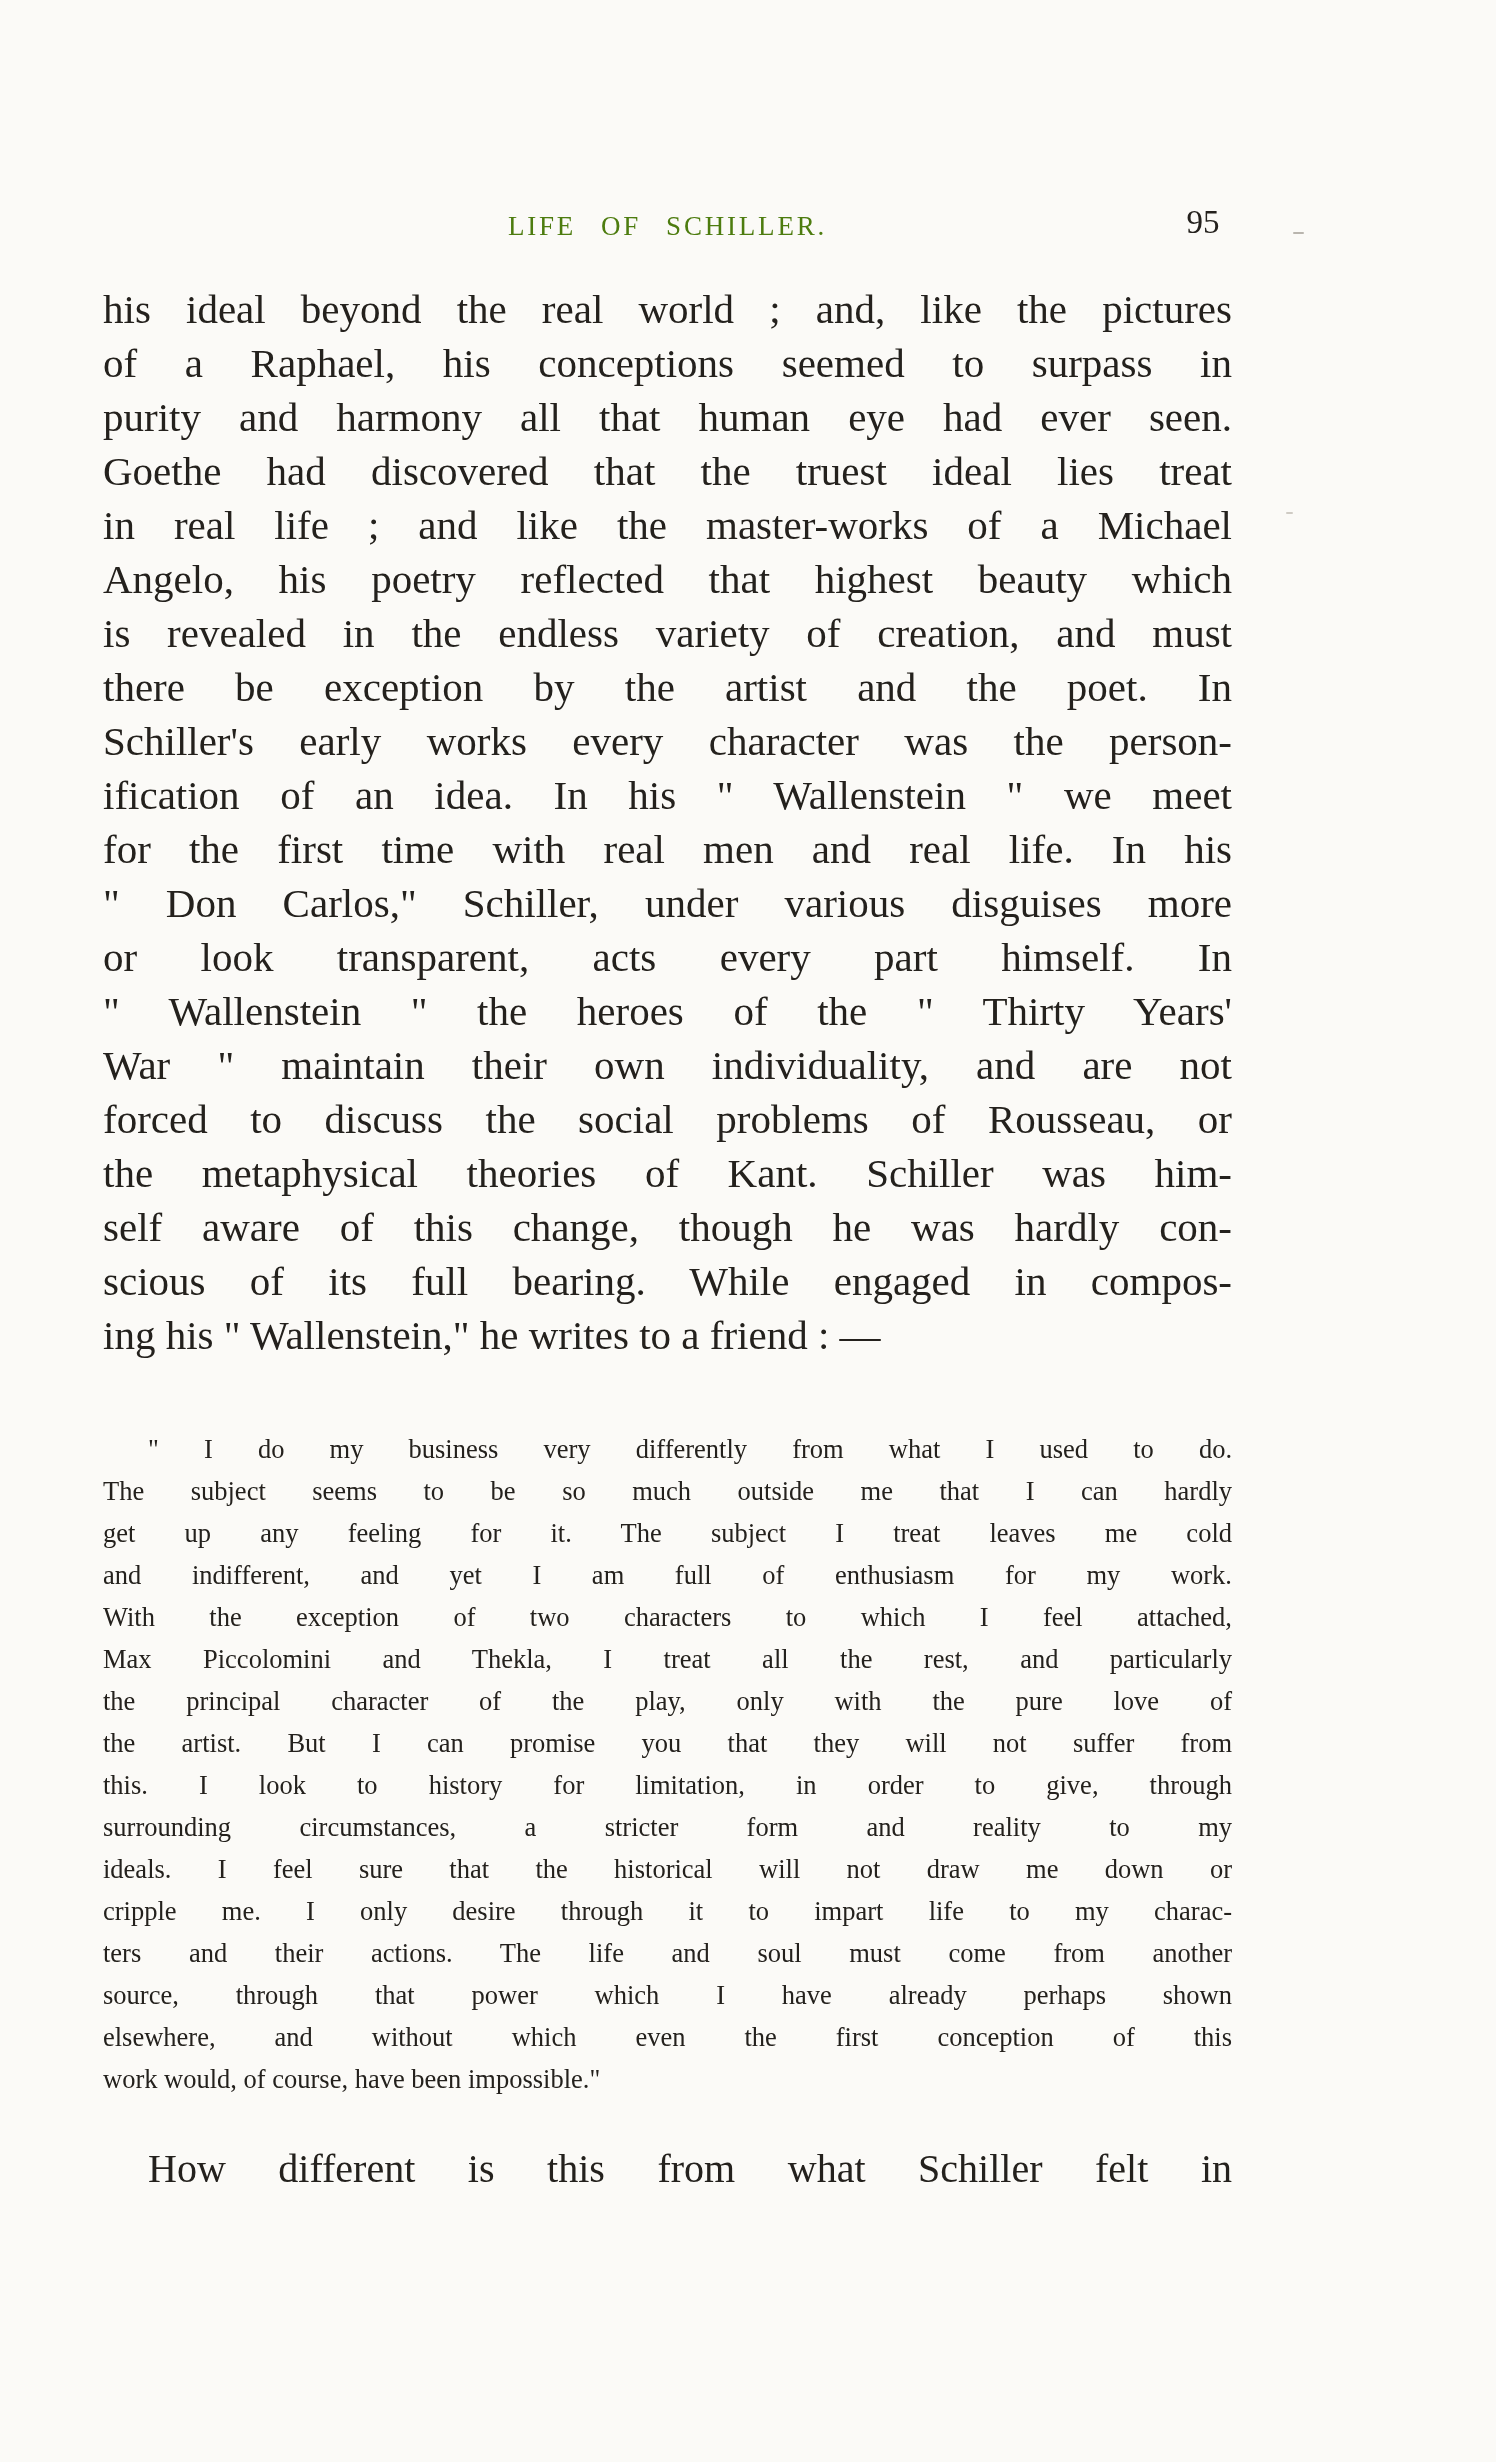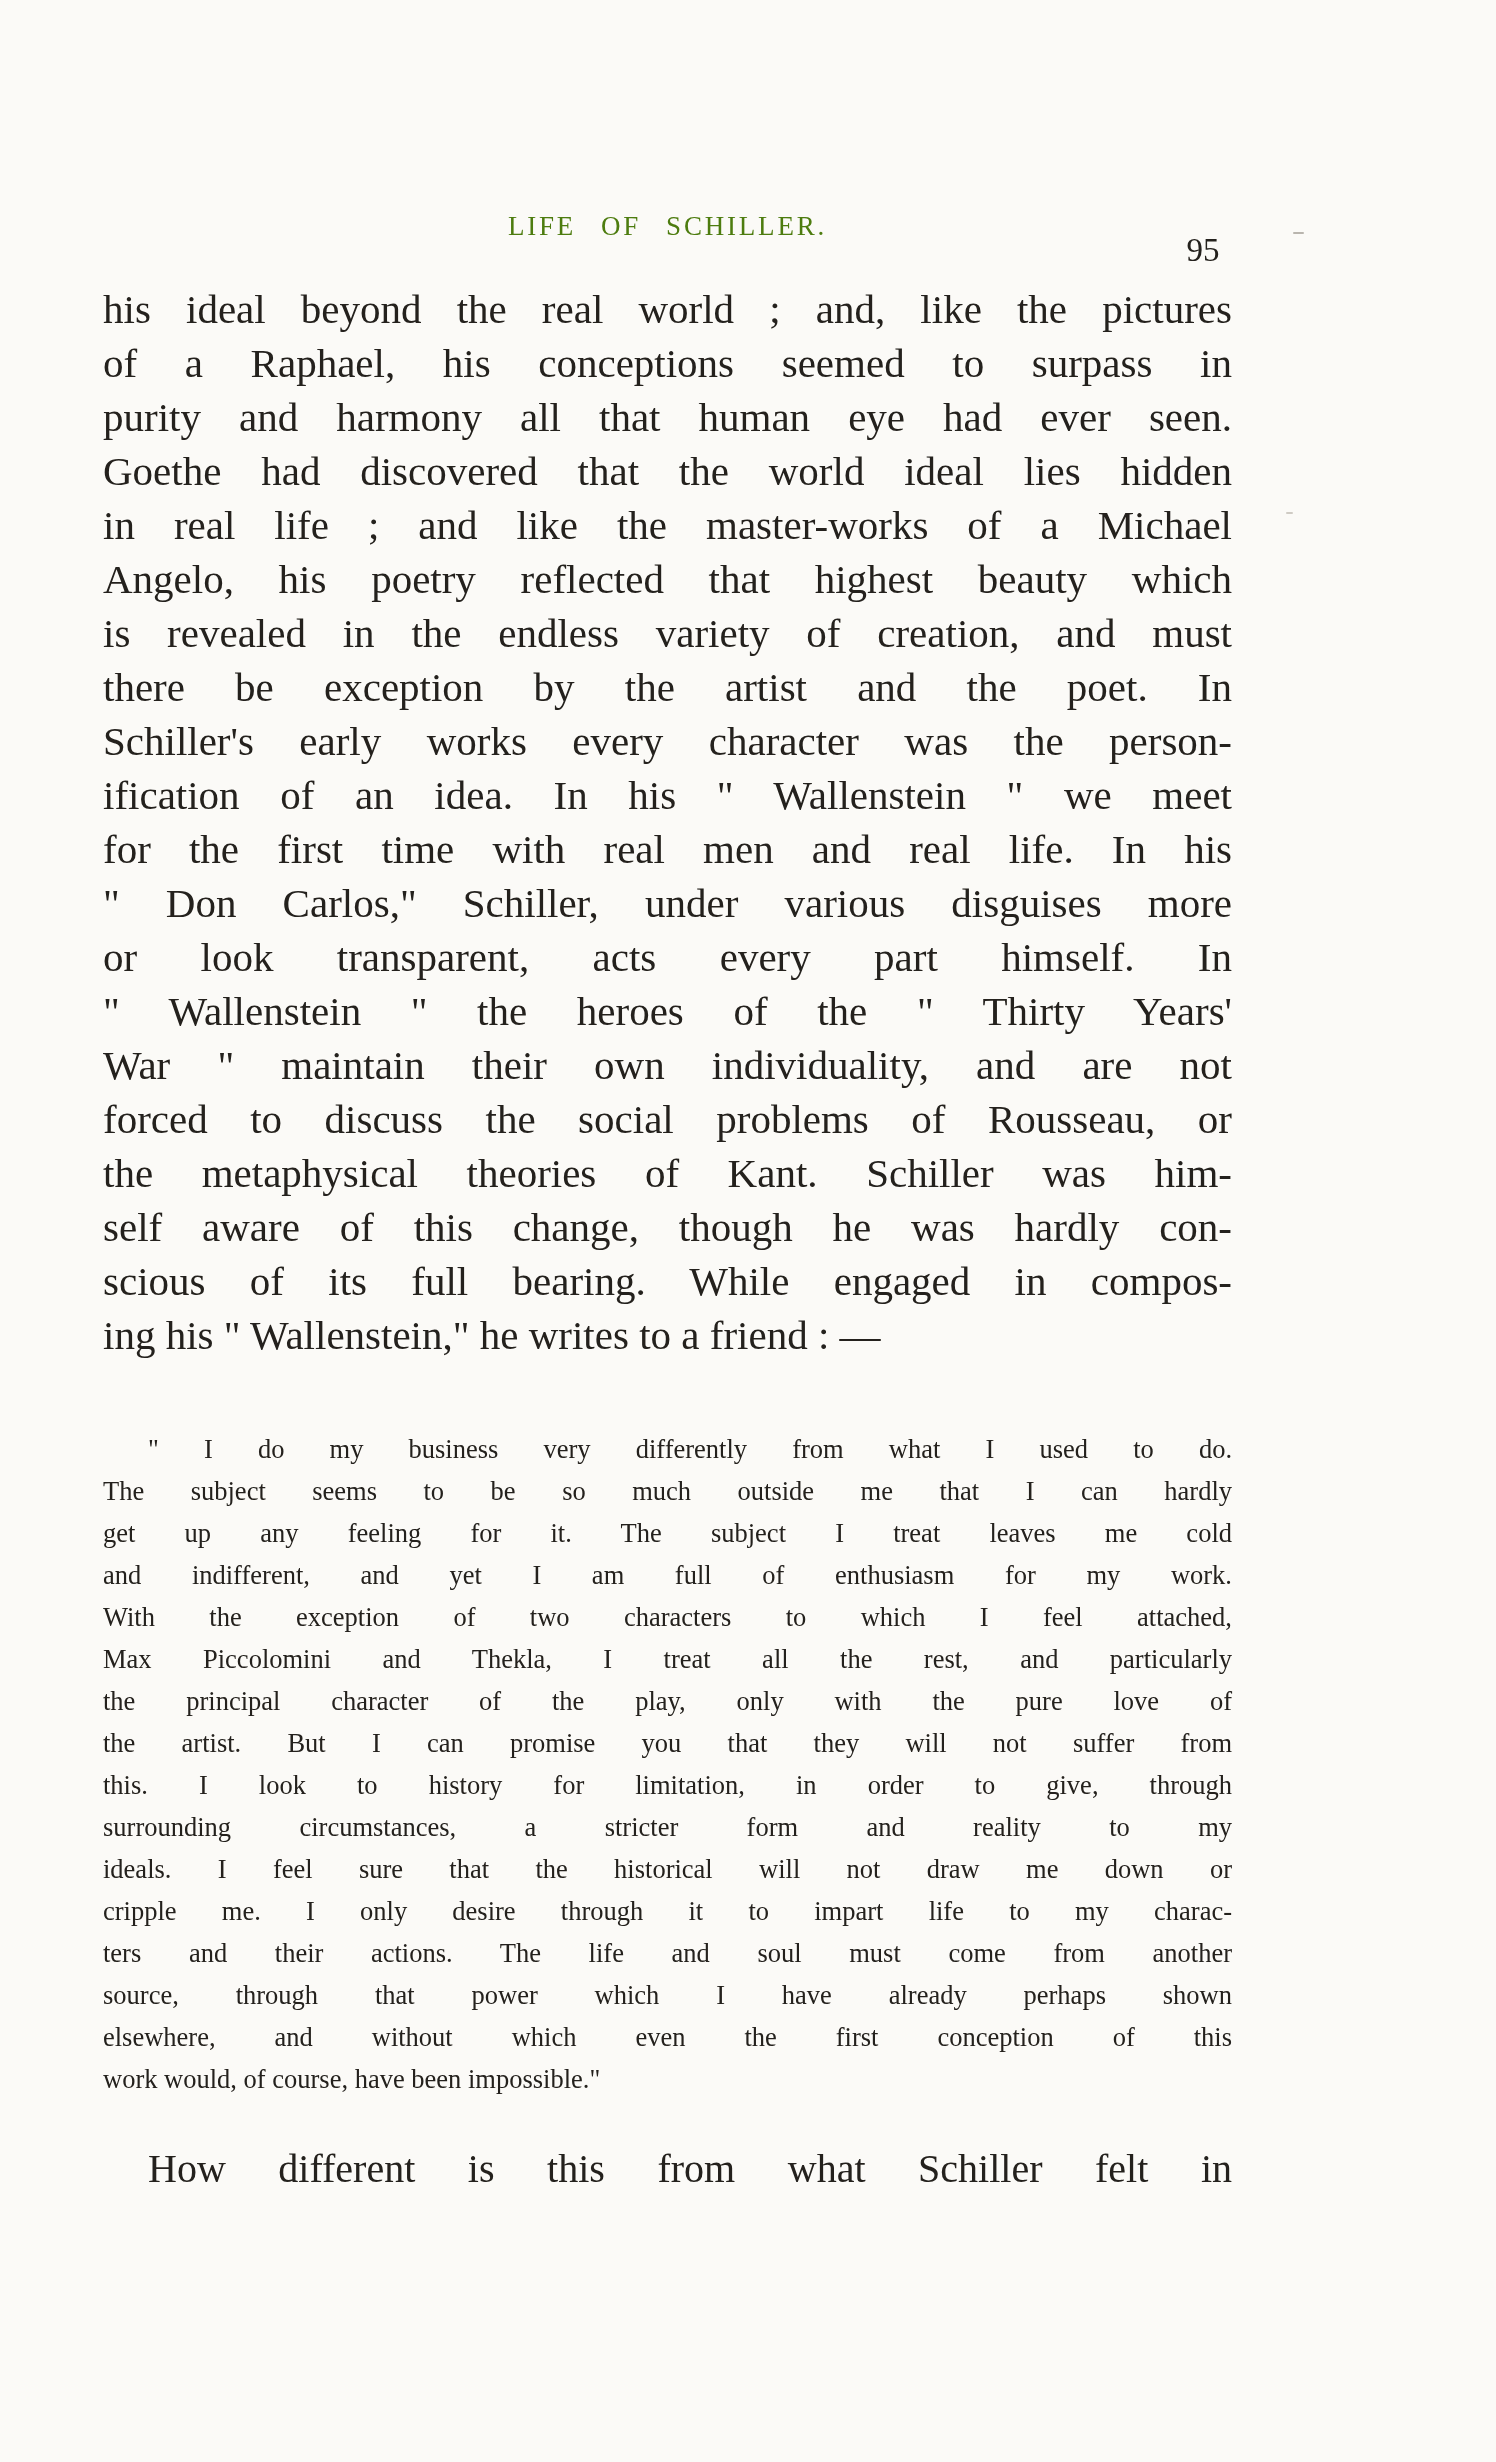--- a/index.html
+++ b/index.html
@@ -34,21 +34,20 @@
     word-spacing: 15.4px;
     padding-top: 7px;
     color: #4d7c0f;
   }
   .pagenum {
     position: absolute;
     right: 12.6px;
     top: 0;
     font-size: 33px;
     color: #24211d;
-    margin-top: 28px;
   }
   .body-para {
     margin-top: 35px;
     font-size: 41px;
     line-height: 54px;
   }
   .line {
     text-align: justify;
     text-align-last: justify;
     white-space: normal;
@@ -99,21 +98,21 @@
   <div class="speck-2"></div>
   <div class="content">
     <div class="header">
       <div class="title">LIFE OF SCHILLER.</div>
       <div class="pagenum">95</div>
     </div>
     <div class="body-para">
         <div class="line first-line">his ideal beyond the real world ; and, like the pictures</div>
         <div class="line">of a Raphael, his conceptions seemed to surpass in</div>
         <div class="line">purity and harmony all that human eye had ever seen.</div>
-        <div class="line">Goethe had discovered that the world ideal lies hidden</div>
+        <div class="line">Goethe had discovered that the truest ideal lies treat</div>
         <div class="line">in real life ; and like the master-works of a Michael</div>
         <div class="line">Angelo, his poetry reflected that highest beauty which</div>
         <div class="line">is revealed in the endless variety of creation, and must</div>
         <div class="line">there be exception by the artist and the poet. In</div>
         <div class="line">Schiller's early works every character was the person-</div>
         <div class="line">ification of an idea. In his " Wallenstein " we meet</div>
         <div class="line">for the first time with real men and real life. In his</div>
         <div class="line">" Don Carlos," Schiller, under various disguises more</div>
         <div class="line">or look transparent, acts every part himself. In</div>
         <div class="line">" Wallenstein " the heroes of the " Thirty Years'</div>

